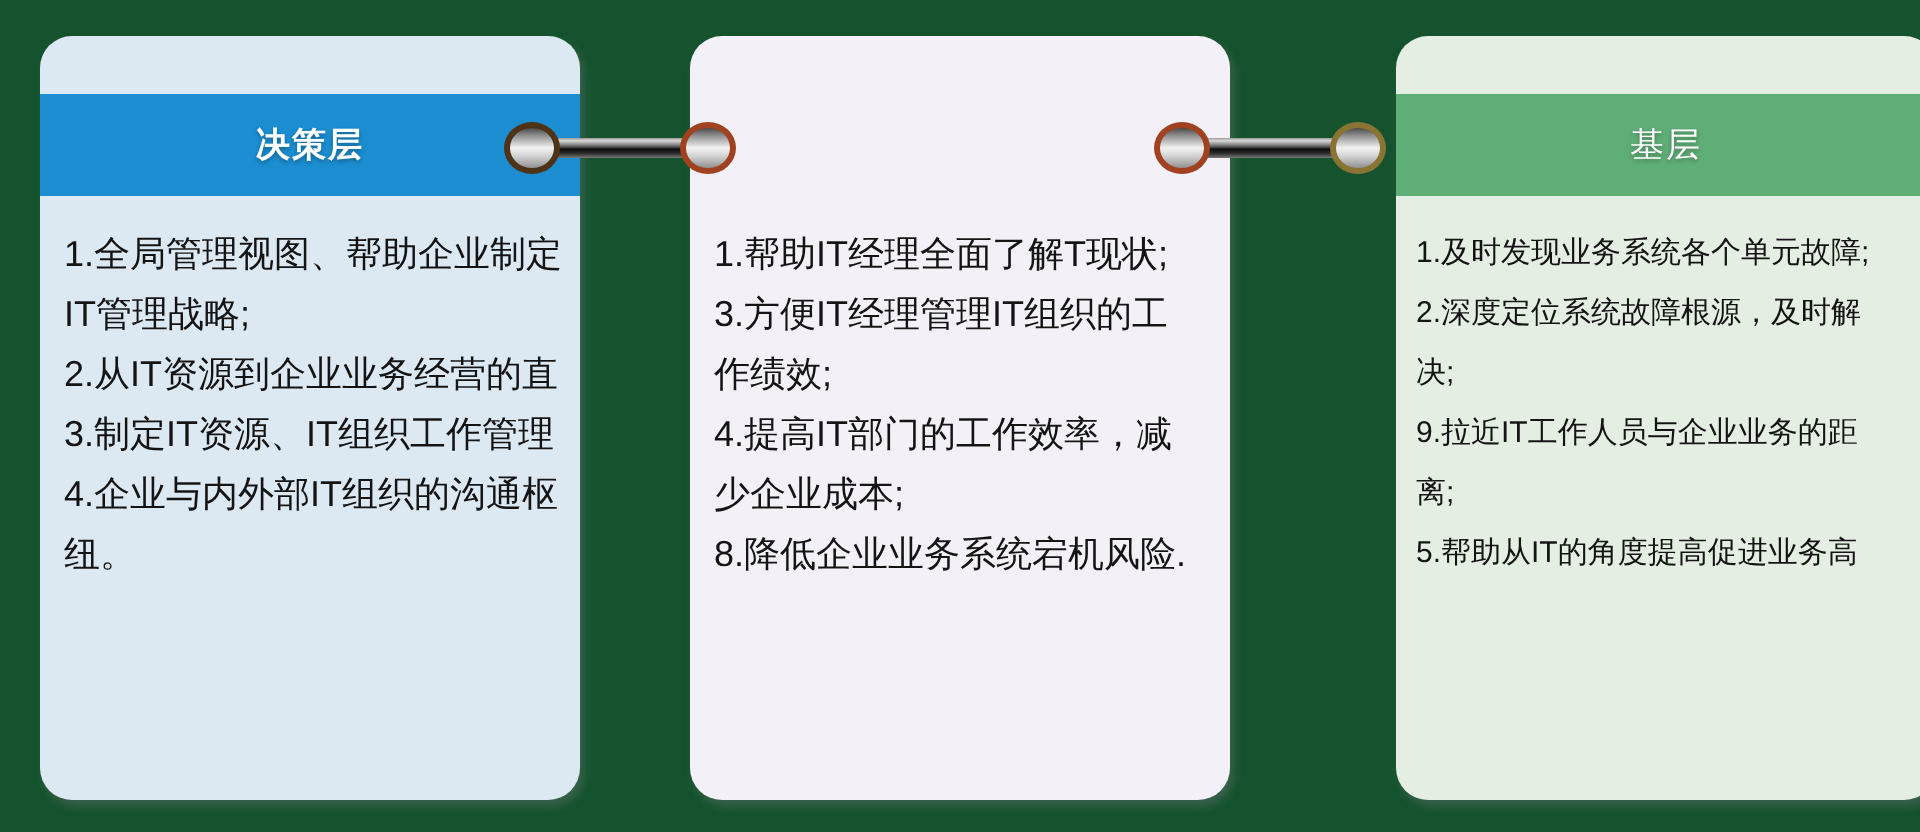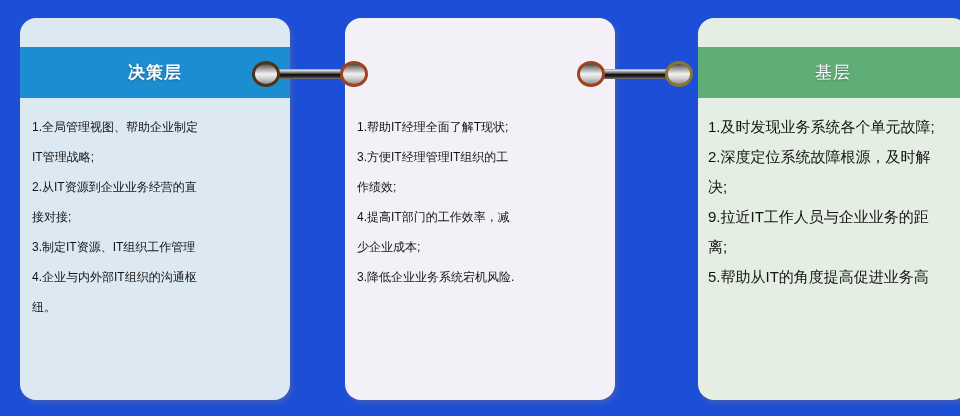--- a/index.html
+++ b/index.html
@@ -9,21 +9,21 @@
     height: 416px;
     background: #ffffff;
     font-family: "Liberation Sans", "DejaVu Sans", sans-serif;
     overflow: hidden;
   }
 
   #diagram {
     position: relative;
     width: 960px;
     height: 416px;
-    background: #1d4ed8;
+    background: #14532d;
   }
 
   
   .panel {
     position: absolute;
     top: 18px;
     width: 270px;
     height: 382px;
     border-radius: 16px;
     overflow: hidden;
@@ -64,21 +64,21 @@
   .panel-body {
     position: absolute;
     left: 0;
     top: 80px;
     width: 270px;
     padding: 14px 8px 10px 12px;
   }
   .panel.p3 .panel-body { padding-left: 10px; padding-right: 4px; }
 
   .body-line {
-    font-size: 12px;
+    font-size: 18px;
     line-height: 30px;
     color: #141414;
     white-space: nowrap;
   }
   .panel.p3 .body-line { font-size: 15px; }
 
   
   .connector {
     position: absolute;
     height: 26px;
@@ -122,35 +122,34 @@
 <div id="diagram">
 
   <div class="panel p1">
     <div class="panel-header">
       <span class="panel-title">决策层</span>
     </div>
     <div class="panel-body">
       <div class="body-line">1.全局管理视图、帮助企业制定</div>
       <div class="body-line">IT管理战略;</div>
       <div class="body-line">2.从IT资源到企业业务经营的直</div>
-      <div class="body-line">接对接;</div>
       <div class="body-line">3.制定IT资源、IT组织工作管理</div>
       <div class="body-line">4.企业与内外部IT组织的沟通枢</div>
       <div class="body-line">纽。</div>
     </div>
   </div>
 
   <div class="panel p2">
     <div class="panel-body">
       <div class="body-line">1.帮助IT经理全面了解T现状;</div>
       <div class="body-line">3.方便IT经理管理IT组织的工</div>
       <div class="body-line">作绩效;</div>
       <div class="body-line">4.提高IT部门的工作效率，减</div>
       <div class="body-line">少企业成本;</div>
-      <div class="body-line">3.降低企业业务系统宕机风险.</div>
+      <div class="body-line">8.降低企业业务系统宕机风险.</div>
     </div>
   </div>
 
   <div class="panel p3">
     <div class="panel-header">
       <span class="panel-title">基层</span>
     </div>
     <div class="panel-body">
       <div class="body-line">1.及时发现业务系统各个单元故障;</div>
       <div class="body-line">2.深度定位系统故障根源，及时解</div>

